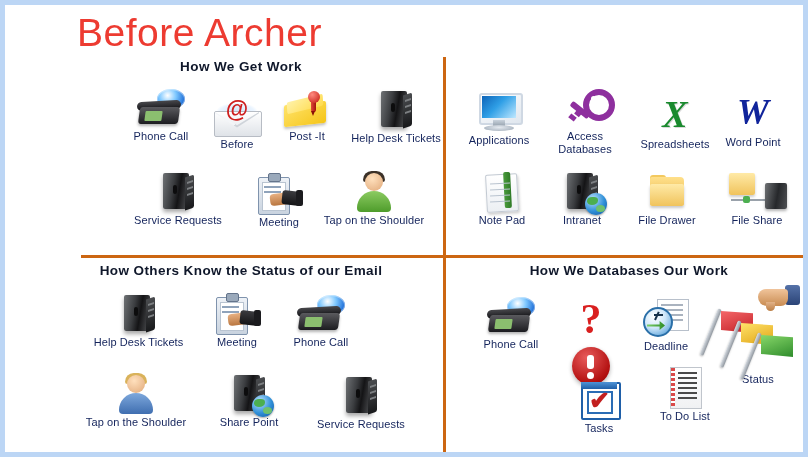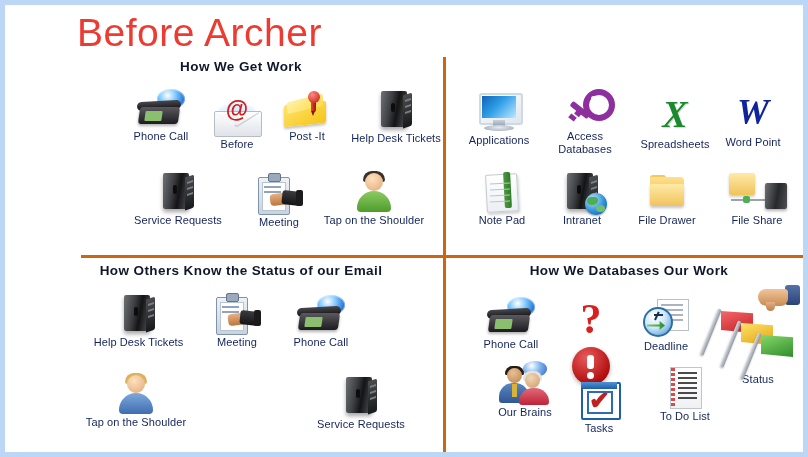--- a/index.html
+++ b/index.html
@@ -756,20 +756,32 @@
 
       <div class="cell" style="left:30px;top:110px;width:130px;">
         <span class="ico i-person blue">
           <span class="hair"></span>
             <span class="head"></span>
             <span class="torso"></span>
         </span>
         <span class="label">Tap on the Shoulder</span>
       </div>
 
+      <div class="cell" style="left:160px;top:110px;width:96px;">
+        <span class="ico i-server">
+          <span class="box"></span>
+            <span class="side"></span>
+            <span class="slot s1"></span>
+            <span class="slot s2"></span>
+            <span class="slot s3"></span>
+            <span class="led"></span>
+            <span class="globe"></span>
+        </span>
+        <span class="label">Share Point</span>
+      </div>
 
       <div class="cell" style="left:260px;top:112px;width:120px;">
         <span class="ico i-server">
           <span class="box"></span>
             <span class="side"></span>
             <span class="slot s1"></span>
             <span class="slot s2"></span>
             <span class="slot s3"></span>
             <span class="led"></span>
         </span>
@@ -814,33 +826,20 @@
             <span class="dl d3"></span>
             <span class="dl d4"></span>
             <span class="clock"></span>
             <span class="hand1"></span>
             <span class="hand2"></span>
             <span class="arrow"></span>
         </span>
         <span class="label">Deadline</span>
       </div>
 
-      <div class="cell" style="left:28px;top:98px;width:96px;">
-        <span class="ico i-brains">
-          <span class="bub"></span>
-            <span class="p1hair"></span>
-            <span class="p1head"></span>
-            <span class="p1body"></span>
-            <span class="tie"></span>
-            <span class="p2hair"></span>
-            <span class="p2head"></span>
-            <span class="p2body"></span>
-        </span>
-        <span class="label">Our Brains</span>
-      </div>
 
       <div class="cell" style="left:122px;top:116px;width:56px;">
         <span class="ico i-tasks">
           <span class="win"></span>
             <span class="bar"></span>
             <span class="check"></span>
             <span class="tick">✔</span>
         </span>
         <span class="label">Tasks</span>
       </div>

